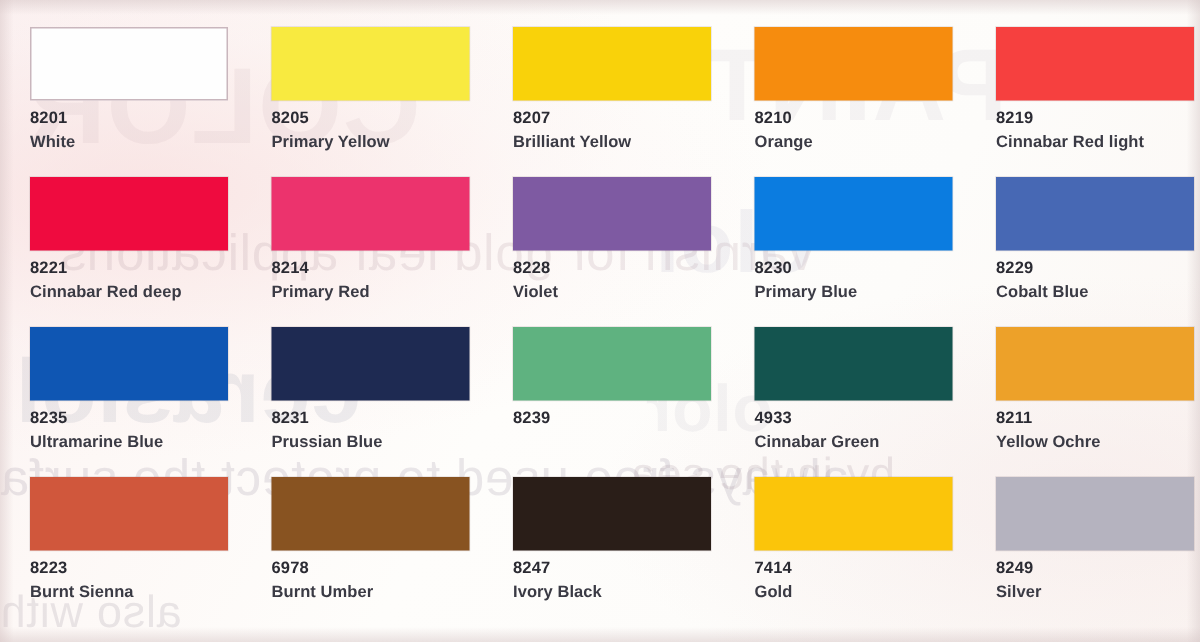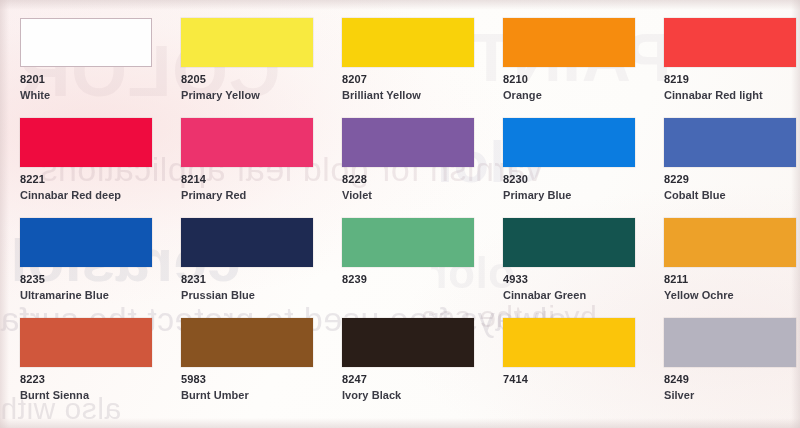--- a/index.html
+++ b/index.html
@@ -211,31 +211,32 @@
         <div class="swatch-code">8211</div>
         <div class="swatch-name">Yellow Ochre</div>
       </div>
       <div class="swatch-cell">
         <div class="swatch-chip" style="background-color: rgb(208, 87, 60);"></div>
         <div class="swatch-code">8223</div>
         <div class="swatch-name">Burnt Sienna</div>
       </div>
       <div class="swatch-cell">
         <div class="swatch-chip" style="background-color: rgb(136, 83, 33);"></div>
-        <div class="swatch-code">5983</div>
+        <div class="swatch-code">6978</div>
         <div class="swatch-name">Burnt Umber</div>
       </div>
       <div class="swatch-cell">
         <div class="swatch-chip" style="background-color: rgb(42, 30, 24);"></div>
         <div class="swatch-code">8247</div>
         <div class="swatch-name">Ivory Black</div>
       </div>
       <div class="swatch-cell">
         <div class="swatch-chip" style="background-color: rgb(251, 197, 10);"></div>
         <div class="swatch-code">7414</div>
+        <div class="swatch-name">Gold</div>
       </div>
       <div class="swatch-cell">
         <div class="swatch-chip" style="background-color: rgb(181, 179, 191);"></div>
         <div class="swatch-code">8249</div>
         <div class="swatch-name">Silver</div>
       </div>
     </div>
 
 </div>
 

